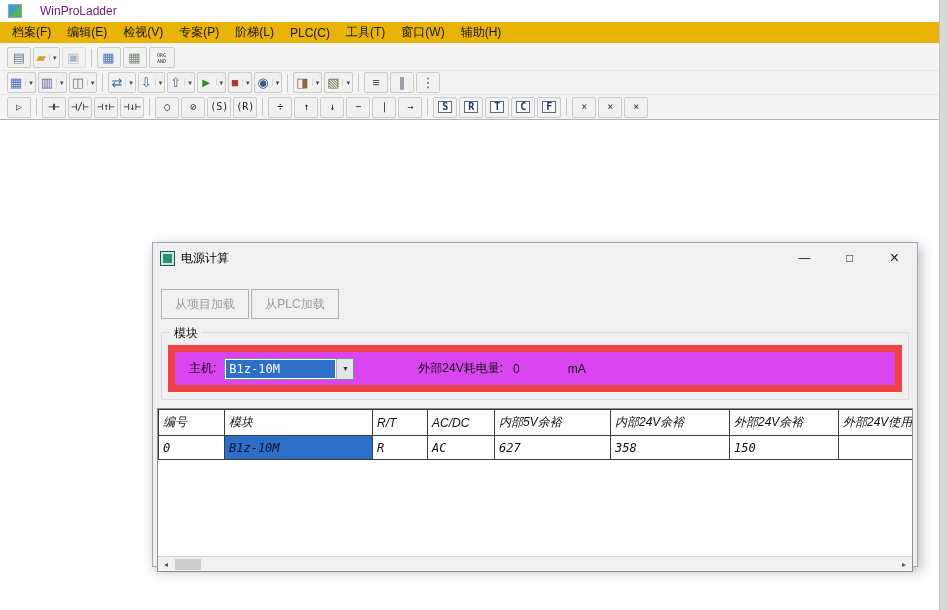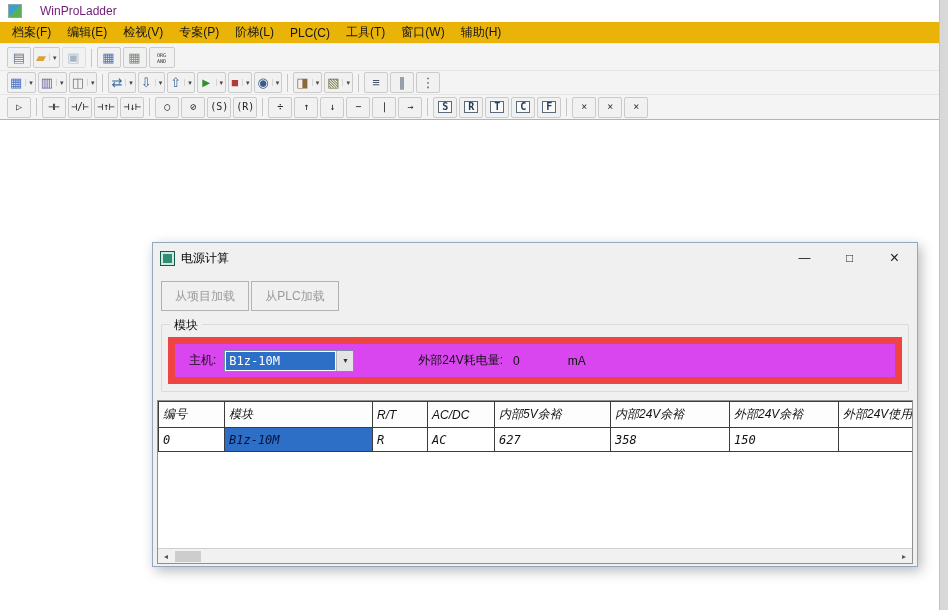--- a/index.html
+++ b/index.html
@@ -69,21 +69,21 @@
   .dlg-icon {
     width:15px; height:15px; margin-right:6px;
     background:#2e8f76;
     box-shadow: inset 0 0 0 1px #145a4a, inset 0 0 0 3px #cfe9df;
   }
   .dlg-title { color:#000; }
   .dlg-controls { margin-left:auto; display:flex; height:100%; }
   .dlg-ctrl { width:45px; height:100%; display:flex; align-items:center; justify-content:center; color:#222; font-size:12px; cursor:default; }
   .dlg-ctrl.close { font-size:16px; }
 
-  .btn-row { display:flex; margin:8px 0 0 8px; flex:0 0 auto; }
+  .btn-row { display:flex; margin:16px 0 0 8px; flex:0 0 auto; }
   .load-btn {
     min-width:88px; height:30px; margin-right:2px; padding:0 10px;
     background:#f0f0f0; border:1px solid #b2b2b2;
     color:#9b9b9b; font-size:12px; font-family:inherit;
   }
 
   .module-group { position:relative; margin:13px 8px 0 8px; height:68px; border:1px solid #dadada; border-radius:2px; flex:0 0 auto; }
   .module-label { position:absolute; top:-8px; left:8px; background:#f0f0f0; padding:0 4px; }
   .module-inner {
     position:absolute; left:6px; right:6px; top:12px; bottom:7px;

